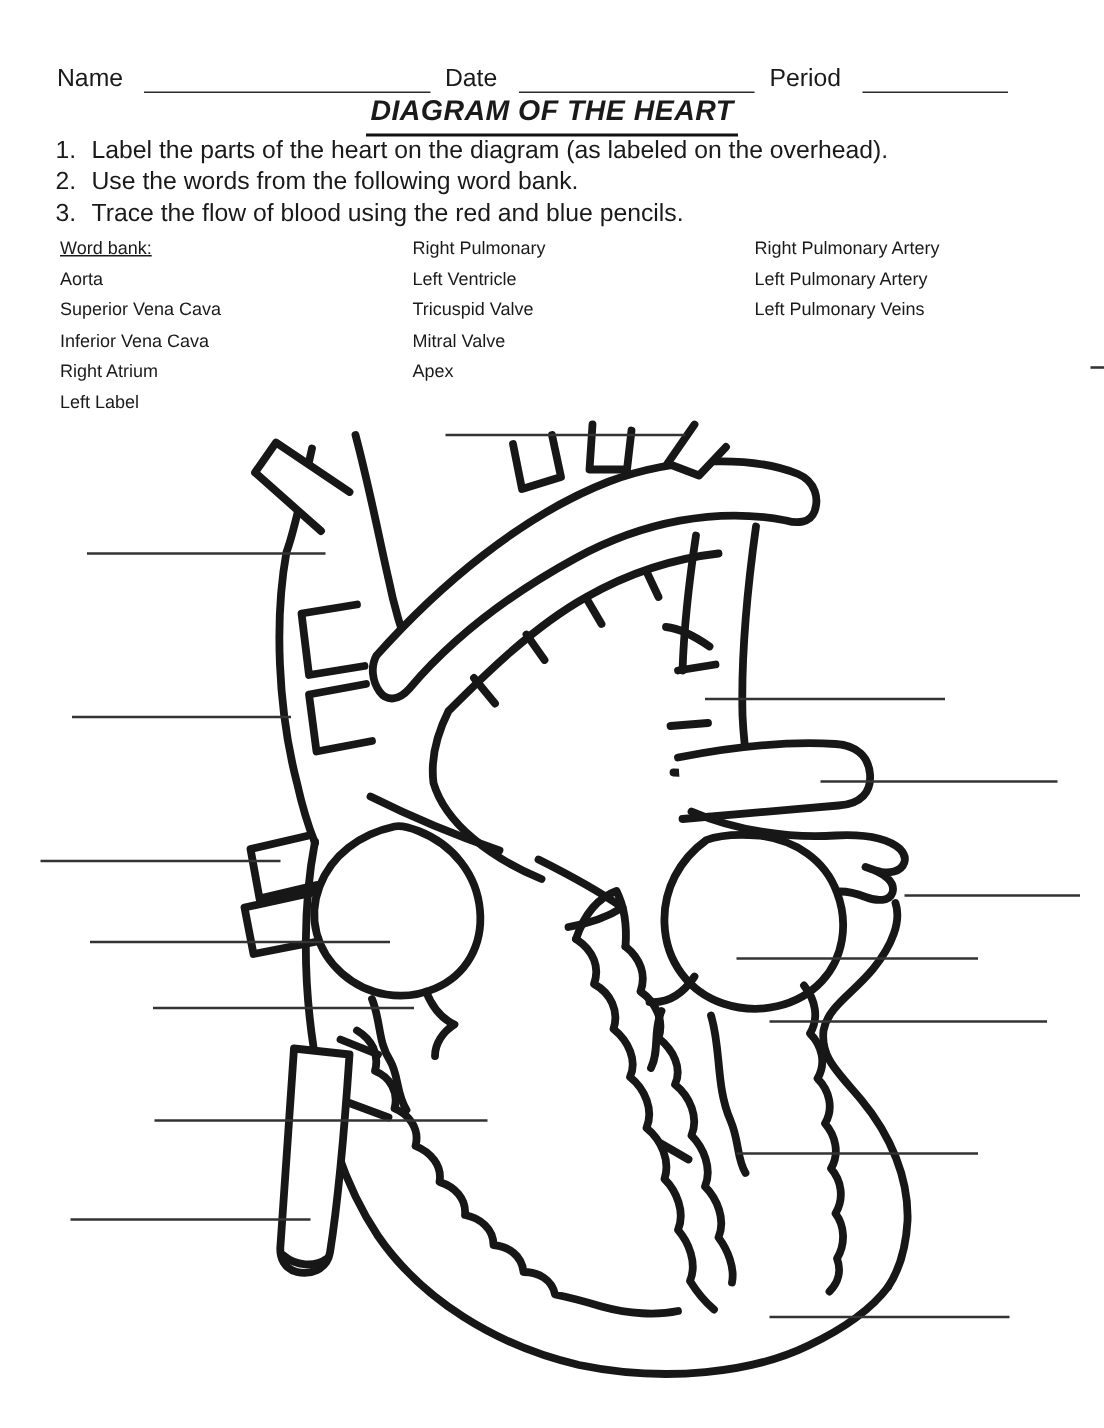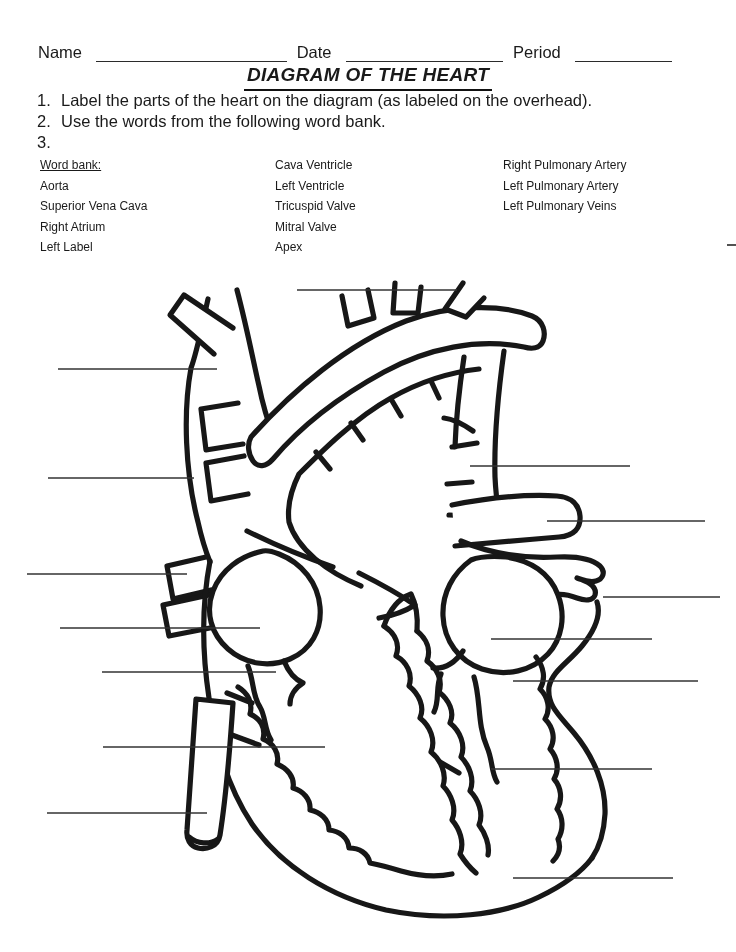--- a/index.html
+++ b/index.html
@@ -66,32 +66,34 @@
     <div class="instr-row">
       <span class="instr-num">1.</span>
       <span>Label the parts of the heart on the diagram (as labeled on the overhead).</span>
     </div>
     <div class="instr-row">
       <span class="instr-num">2.</span>
       <span>Use the words from the following word bank.</span>
     </div>
     <div class="instr-row">
       <span class="instr-num">3.</span>
+      <span>Trace the flow of blood using the red and blue pencils.</span>
     </div>
   </div>
 
   <div class="wb wb-c1">
     <div class="wb-head">Word bank:</div>
     <div>Aorta</div>
     <div>Superior Vena Cava</div>
+    <div>Inferior Vena Cava</div>
     <div>Right Atrium</div>
     <div>Left Label</div>
   </div>
   <div class="wb wb-c2">
-    <div>Cava Ventricle</div>
+    <div>Right Pulmonary</div>
     <div>Left Ventricle</div>
     <div>Tricuspid Valve</div>
     <div>Mitral Valve</div>
     <div>Apex</div>
   </div>
   <div class="wb wb-c3">
     <div>Right Pulmonary Artery</div>
     <div>Left Pulmonary Artery</div>
     <div>Left Pulmonary Veins</div>
   </div>

